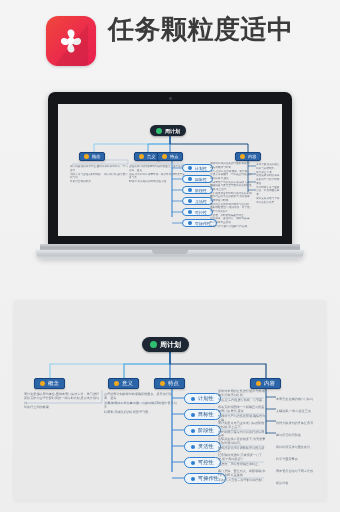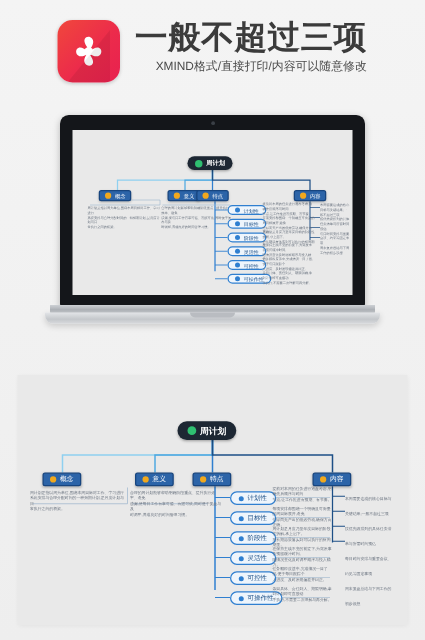--- a/index.html
+++ b/index.html
@@ -123,22 +123,21 @@
           <path d="M25 23.5c-2.6-3.4-4.1-6.3-3.2-8.3 1-2.2 4.1-2.4 5.8-.4 1.6 1.8 1.2 4.8-.9 7.6z"></path>
           <path d="M25 25.5c3.4-2.6 6.3-4.1 8.3-3.2 2.2 1 2.4 4.1.4 5.8-1.8 1.6-4.8 1.2-7.6-.9z"></path>
           <path d="M25 25.5c-3.4-2.6-6.3-4.1-8.3-3.2-2.2 1-2.4 4.1-.4 5.8 1.8 1.6 4.8 1.2 7.6-.9z"></path>
           <path d="M25 26.5c2.6 3.4 4.1 6.3 3.2 8.3-1 2.2-4.1 2.4-5.8.4-1.6-1.8-1.2-4.8.9-7.6z"></path>
           <circle cx="25" cy="25" r="3.4"></circle>
         </g>
         <path d="M8 50 L42 8 L42 50 Z" fill="#000" opacity="0.07"></path>
       </svg>
     </div>
     <div class="titleblock">
-      <div class="maintitle">一般不超过三项</div>
-      <div class="subtitle">XMIND格式/直接打印/内容可以随意修改</div>
+      <div class="maintitle">任务颗粒度适中</div>
     </div>
   </div>
 
   <div class="laptop">
     <div class="lid">
       <div class="cam"></div>
       <div class="screen">
 
         <div class="map sm">
           <svg width="224" height="132" aria-hidden="true">

